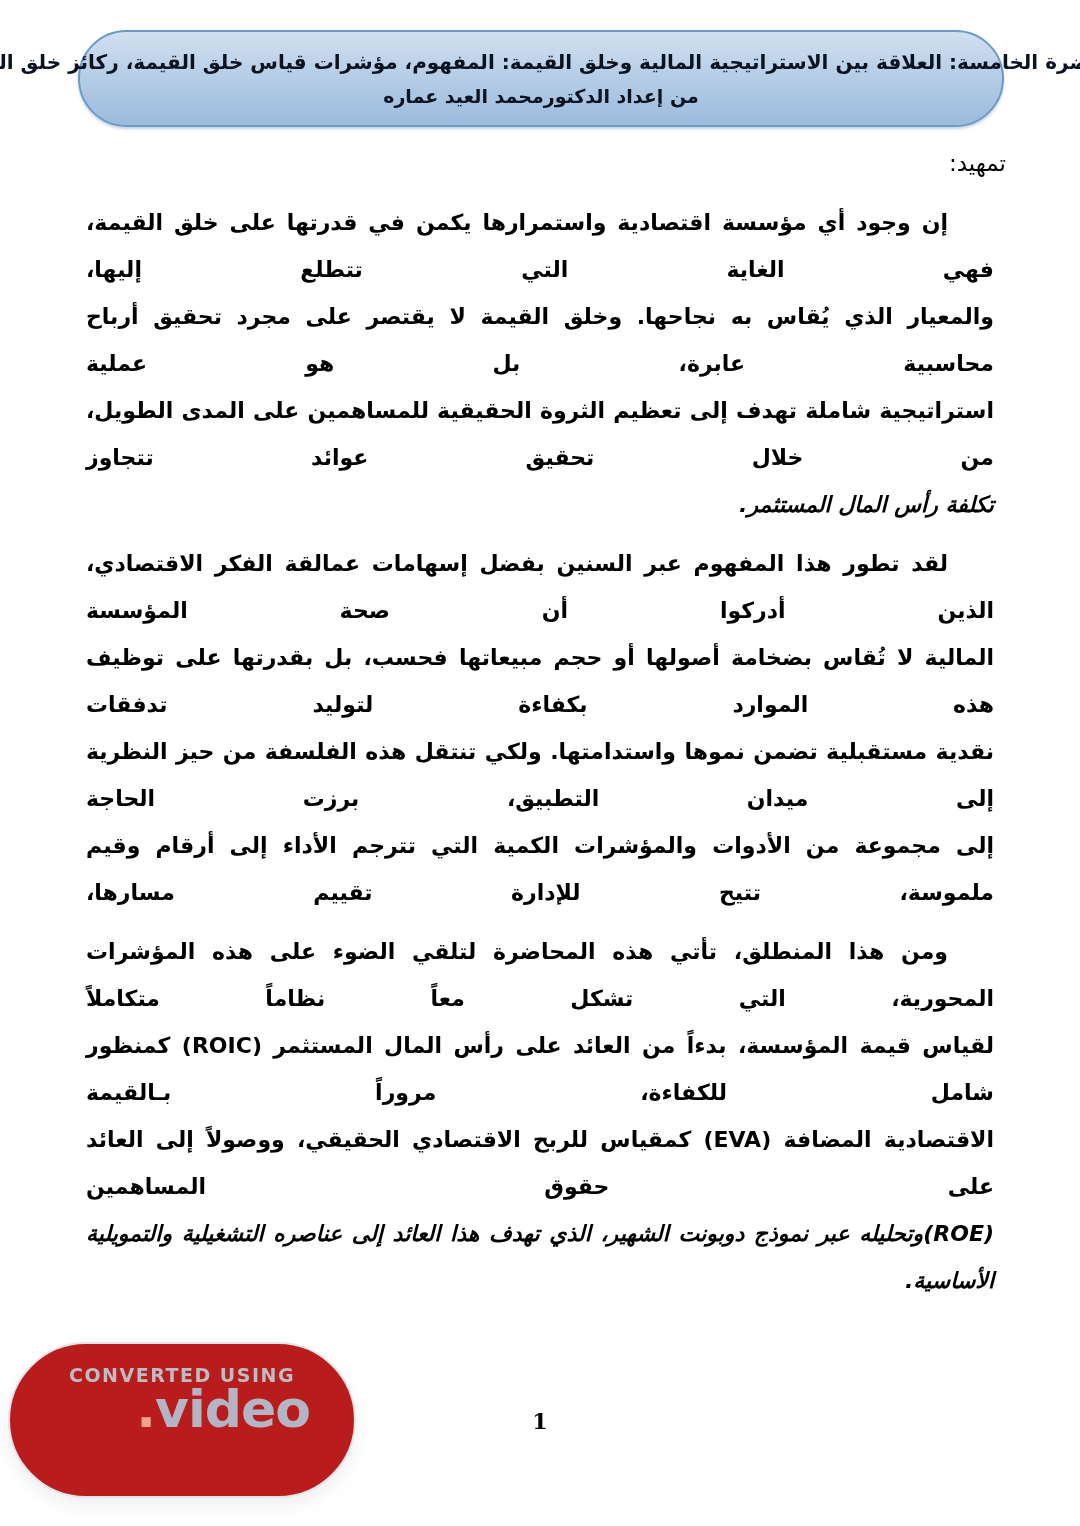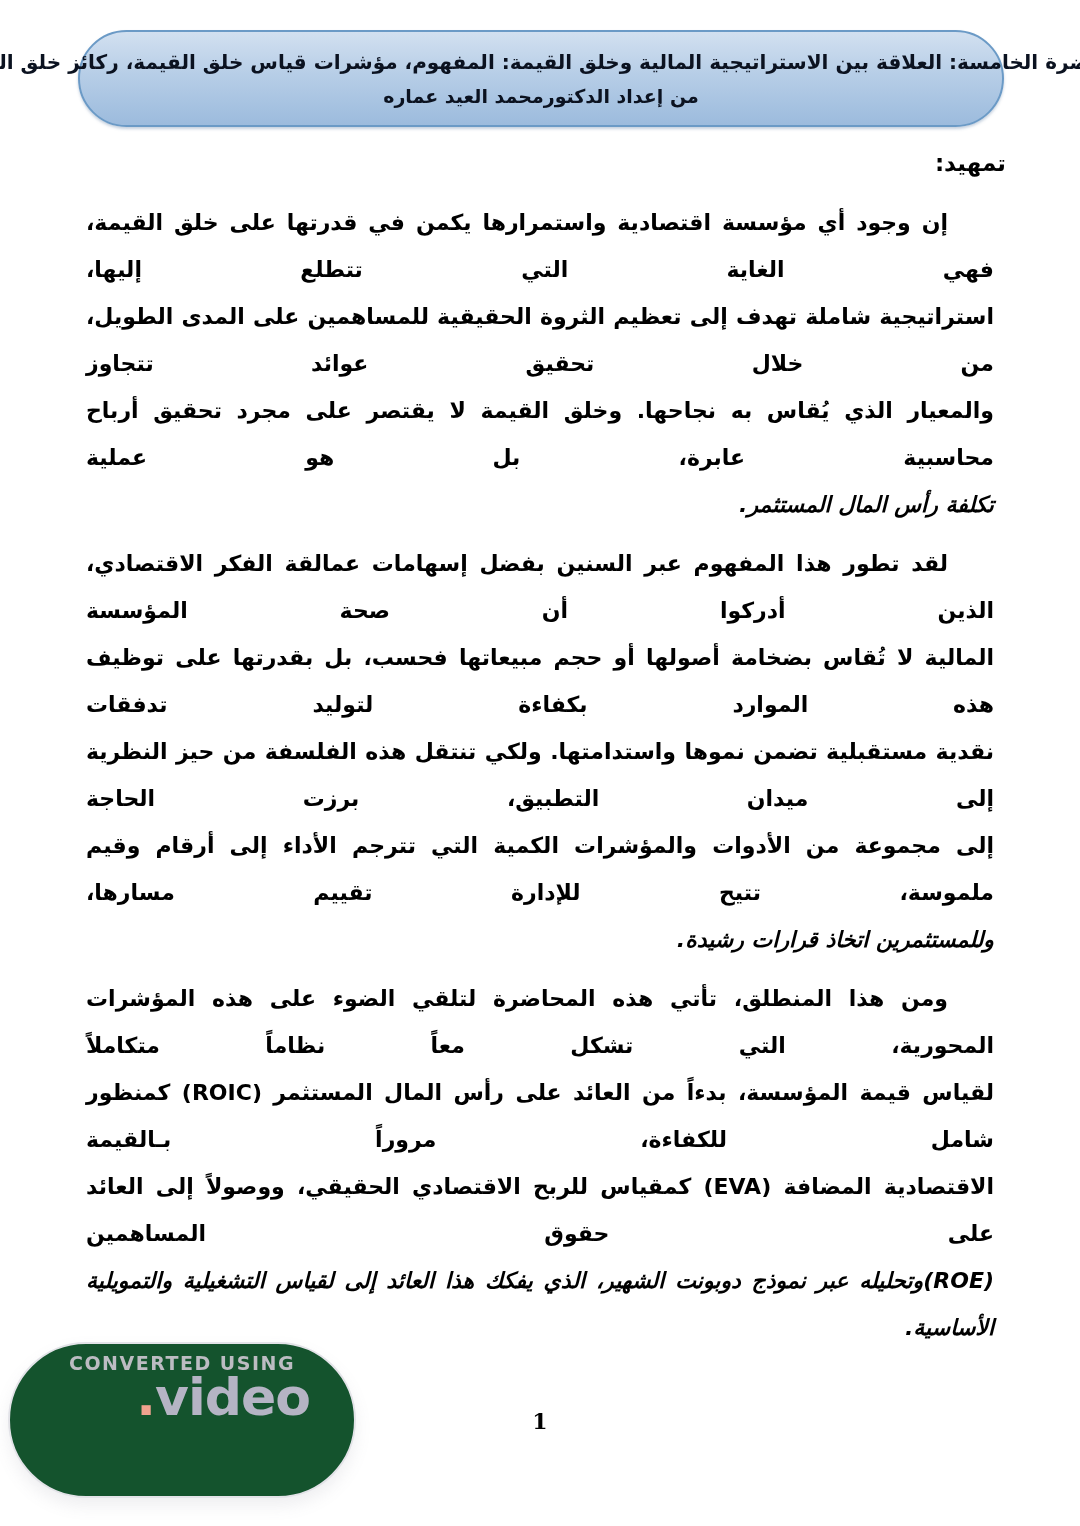--- a/index.html
+++ b/index.html
@@ -47,21 +47,21 @@
   .body-text {
     position: absolute;
     left: 74px;
     top: 140px;
     width: 932px;
     direction: rtl;
     color: #000000;
   }
   .section-heading {
     font-size: 23px;
-    font-weight: bold;
+    font-weight: normal;
     line-height: 47px;
     text-align: right;
   }
   .para { margin: 12px; }
   .line {
     font-size: 22px;
     font-weight: bold;
     line-height: 47px;
     text-align: justify;
     text-align-last: justify;
@@ -70,28 +70,28 @@
   .line.last  { text-align-last: auto; font-style: italic; }
 
   
   .watermark {
     position: absolute;
     left: 8px;
     top: 1342px;
     width: 348px;
     height: 156px;
     box-sizing: border-box;
-    background: #14532d;
+    background: #b91c1c;
     border: 2px solid #e3e3e8;
     border-radius: 80px;
     box-shadow: 0 8px 16px rgba(120,120,140,0.12);
     display: flex;
     flex-direction: column;
     align-items: center;
-    padding-top: 8px;
+    padding-top: 20px;
   }
   .wm-label {
     font-size: 19px;
     font-weight: bold;
     letter-spacing: 1.5px;
     color: #bcbcc2;
   }
   .wm-brand {
     font-size: 52px;
     font-weight: bold;
@@ -132,38 +132,37 @@
   <div class="title-banner" dir="rtl" lang="ar">
     <div class="banner-line l1">المحاضرة الخامسة: العلاقة بين الاستراتيجية المالية وخلق القيمة: المفهوم، مؤشرات قياس خلق القيمة، ركائز خلق القيمة.</div>
     <div class="banner-line l2">من إعداد الدكتورمحمد العيد عماره</div>
   </div>
 
   <div class="body-text" lang="ar">
     <div class="section-heading">تمهيد:</div>
 
     <div class="para">
       <div class="line first">إن وجود أي مؤسسة اقتصادية واستمرارها يكمن في قدرتها على خلق القيمة، فهي الغاية التي تتطلع إليها،</div>
+      <div class="line">والمعيار الذي يُقاس به نجاحها. وخلق القيمة لا يقتصر على مجرد تحقيق أرباح محاسبية عابرة، بل هو عملية</div>
       <div class="line">استراتيجية شاملة تهدف إلى تعظيم الثروة الحقيقية للمساهمين على المدى الطويل، من خلال تحقيق عوائد تتجاوز</div>
-      <div class="line">والمعيار الذي يُقاس به نجاحها. وخلق القيمة لا يقتصر على مجرد تحقيق أرباح محاسبية عابرة، بل هو عملية</div>
       <div class="line last">تكلفة رأس المال المستثمر.</div>
     </div>
 
     <div class="para">
       <div class="line first">لقد تطور هذا المفهوم عبر السنين بفضل إسهامات عمالقة الفكر الاقتصادي، الذين أدركوا أن صحة المؤسسة</div>
       <div class="line">المالية لا تُقاس بضخامة أصولها أو حجم مبيعاتها فحسب، بل بقدرتها على توظيف هذه الموارد بكفاءة لتوليد تدفقات</div>
       <div class="line">نقدية مستقبلية تضمن نموها واستدامتها. ولكي تنتقل هذه الفلسفة من حيز النظرية إلى ميدان التطبيق، برزت الحاجة</div>
       <div class="line">إلى مجموعة من الأدوات والمؤشرات الكمية التي تترجم الأداء إلى أرقام وقيم ملموسة، تتيح للإدارة تقييم مسارها،</div>
-      <div class="line last">وللمستثمرين اتخاذ قرارات رشيدة.</div>
     </div>
 
     <div class="para">
       <div class="line first">ومن هذا المنطلق، تأتي هذه المحاضرة لتلقي الضوء على هذه المؤشرات المحورية، التي تشكل معاً نظاماً متكاملاً</div>
       <div class="line">لقياس قيمة المؤسسة، بدءاً من العائد على رأس المال المستثمر (ROIC) كمنظور شامل للكفاءة، مروراً بـالقيمة</div>
       <div class="line">الاقتصادية المضافة (EVA) كمقياس للربح الاقتصادي الحقيقي، ووصولاً إلى العائد على حقوق المساهمين</div>
-      <div class="line last">(ROE)وتحليله عبر نموذج دوبونت الشهير، الذي يفكك هذا العائد إلى لقياس التشغيلية والتمويلية الأساسية.</div>
+      <div class="line last">(ROE)وتحليله عبر نموذج دوبونت الشهير، الذي تهدف هذا العائد إلى عناصره التشغيلية والتمويلية الأساسية.</div>
     </div>
   </div>
 
   <div class="watermark">
     <div class="wm-label">CONVERTED USING</div>
     <div class="wm-video"><span class="wm-dot">.</span><span>video</span></div>
   </div>
 
   <div class="page-number">1</div>
 

